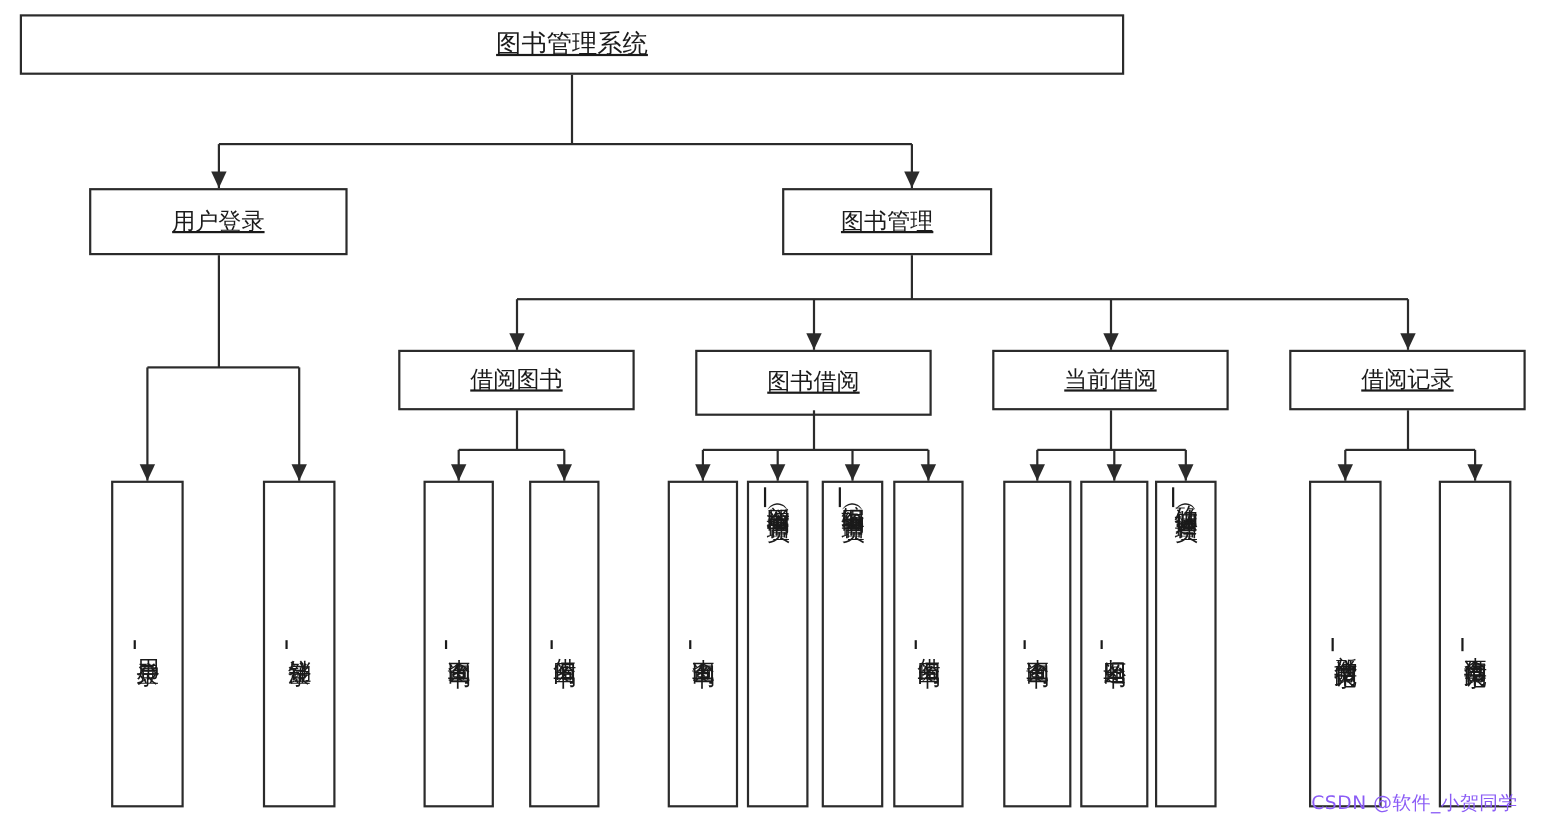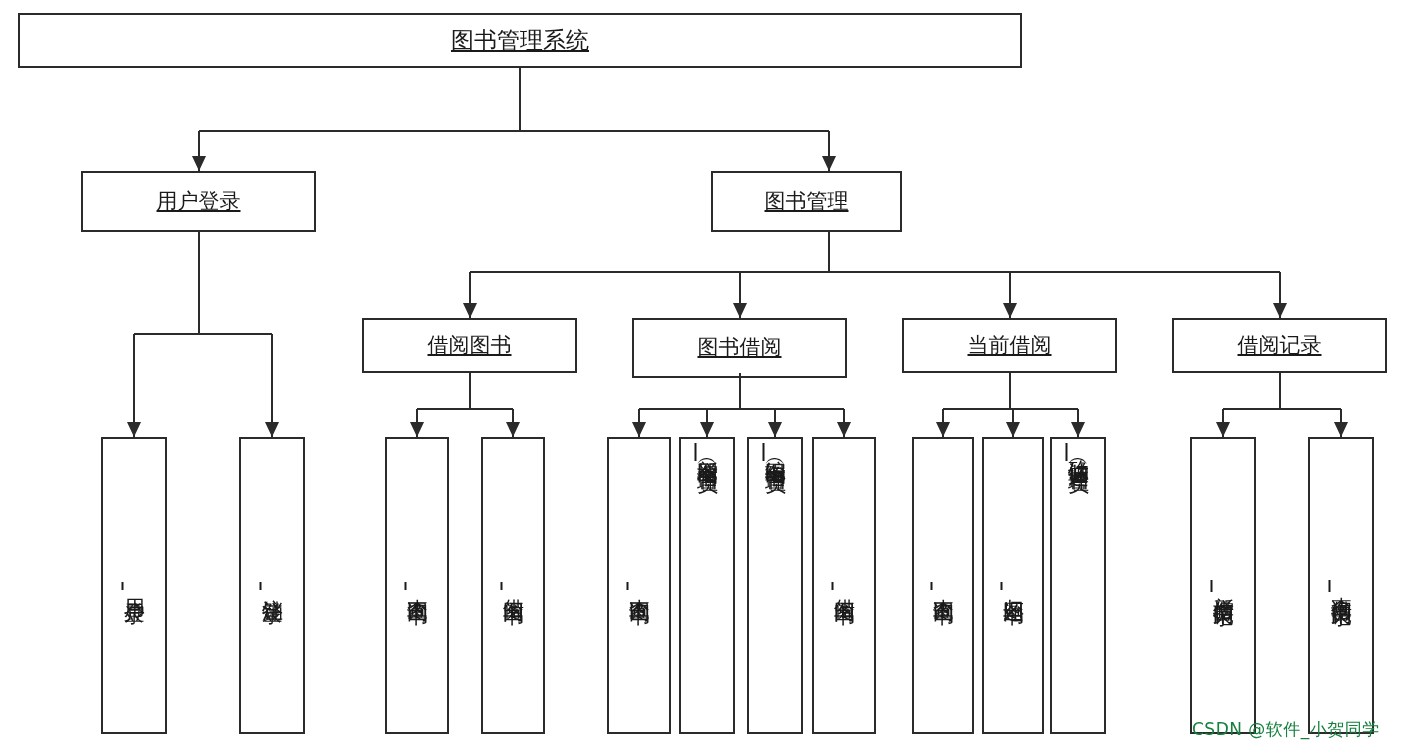--- a/index.html
+++ b/index.html
@@ -80,21 +80,21 @@
     height: 0;
     border-left: 7px solid transparent;
     border-right: 7px solid transparent;
     border-top: 15px solid #2b2b2b;
   }
 
   
   #watermark {
     position: absolute;
     font-size: 17px;
-    color: #15803d;
+    color: #8b5cf6;
     white-space: nowrap;
     letter-spacing: 0.5px;
   }
 </style>
 </head>
 <body>
 
 <div id="canvas">
     <div class="node root" style="left: 18px; top: 13px; width: 1004px; height: 55px;">
       <span>图书管理系统</span>

